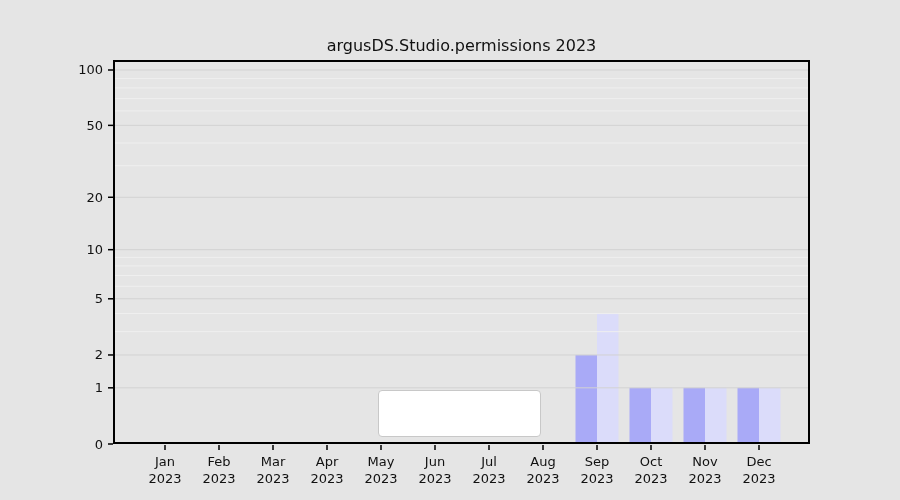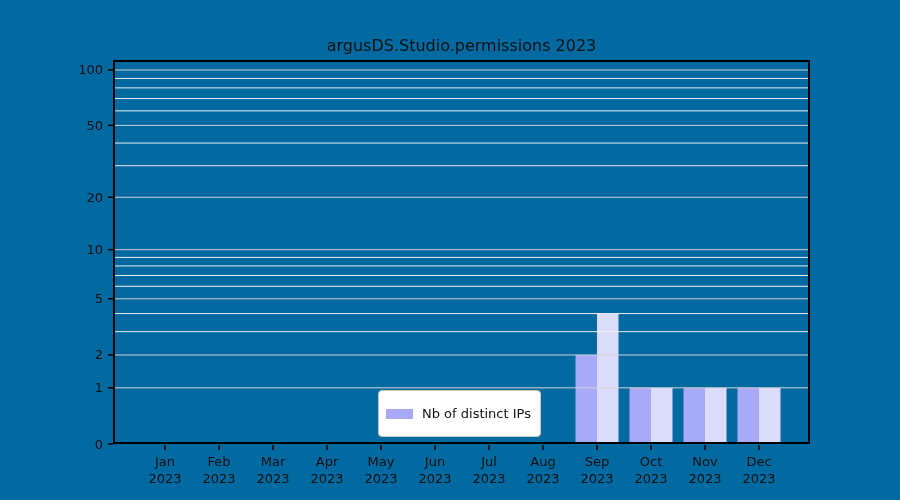--- a/index.html
+++ b/index.html
@@ -1,20 +1,20 @@
 <!DOCTYPE html>
 <html><head>
 <meta charset="utf-8">
 <style>
   html, body { margin: 0; padding: 0; background: #ffffff; }
   .figure {
     position: relative;
     width: 900px;
     height: 500px;
-    background: #0369a1;
+    background: #e5e5e5;
     font-family: "DejaVu Sans", "Liberation Sans", sans-serif;
     overflow: hidden;
   }
   .chart-title {
     position: absolute;
     left: 113px;
     top: 36px;
     width: 697px;
     text-align: center;
     font-size: 16px;
@@ -124,18 +124,14 @@
       <text x="651" y="466" text-anchor="middle" font-size="13" fill="#111111">Oct</text>
       <text x="651" y="483" text-anchor="middle" font-size="13" fill="#111111">2023</text>
       <line x1="705" x2="705" y1="445" y2="450" stroke="#000000" stroke-width="1.5"></line>
       <text x="705" y="466" text-anchor="middle" font-size="13" fill="#111111">Nov</text>
       <text x="705" y="483" text-anchor="middle" font-size="13" fill="#111111">2023</text>
       <line x1="759" x2="759" y1="445" y2="450" stroke="#000000" stroke-width="1.5"></line>
       <text x="759" y="466" text-anchor="middle" font-size="13" fill="#111111">Dec</text>
       <text x="759" y="483" text-anchor="middle" font-size="13" fill="#111111">2023</text>
     </svg>
   <div class="legend" style="border-color: rgb(200, 200, 200);">
-    <div class="legend-item">
-      <span class="legend-swatch" id="swatch-0" style="background: rgb(169, 170, 247);"></span>
-      <span>Nb of distinct IPs</span>
-    </div>
   </div>
 </div>
 
 </body></html>

